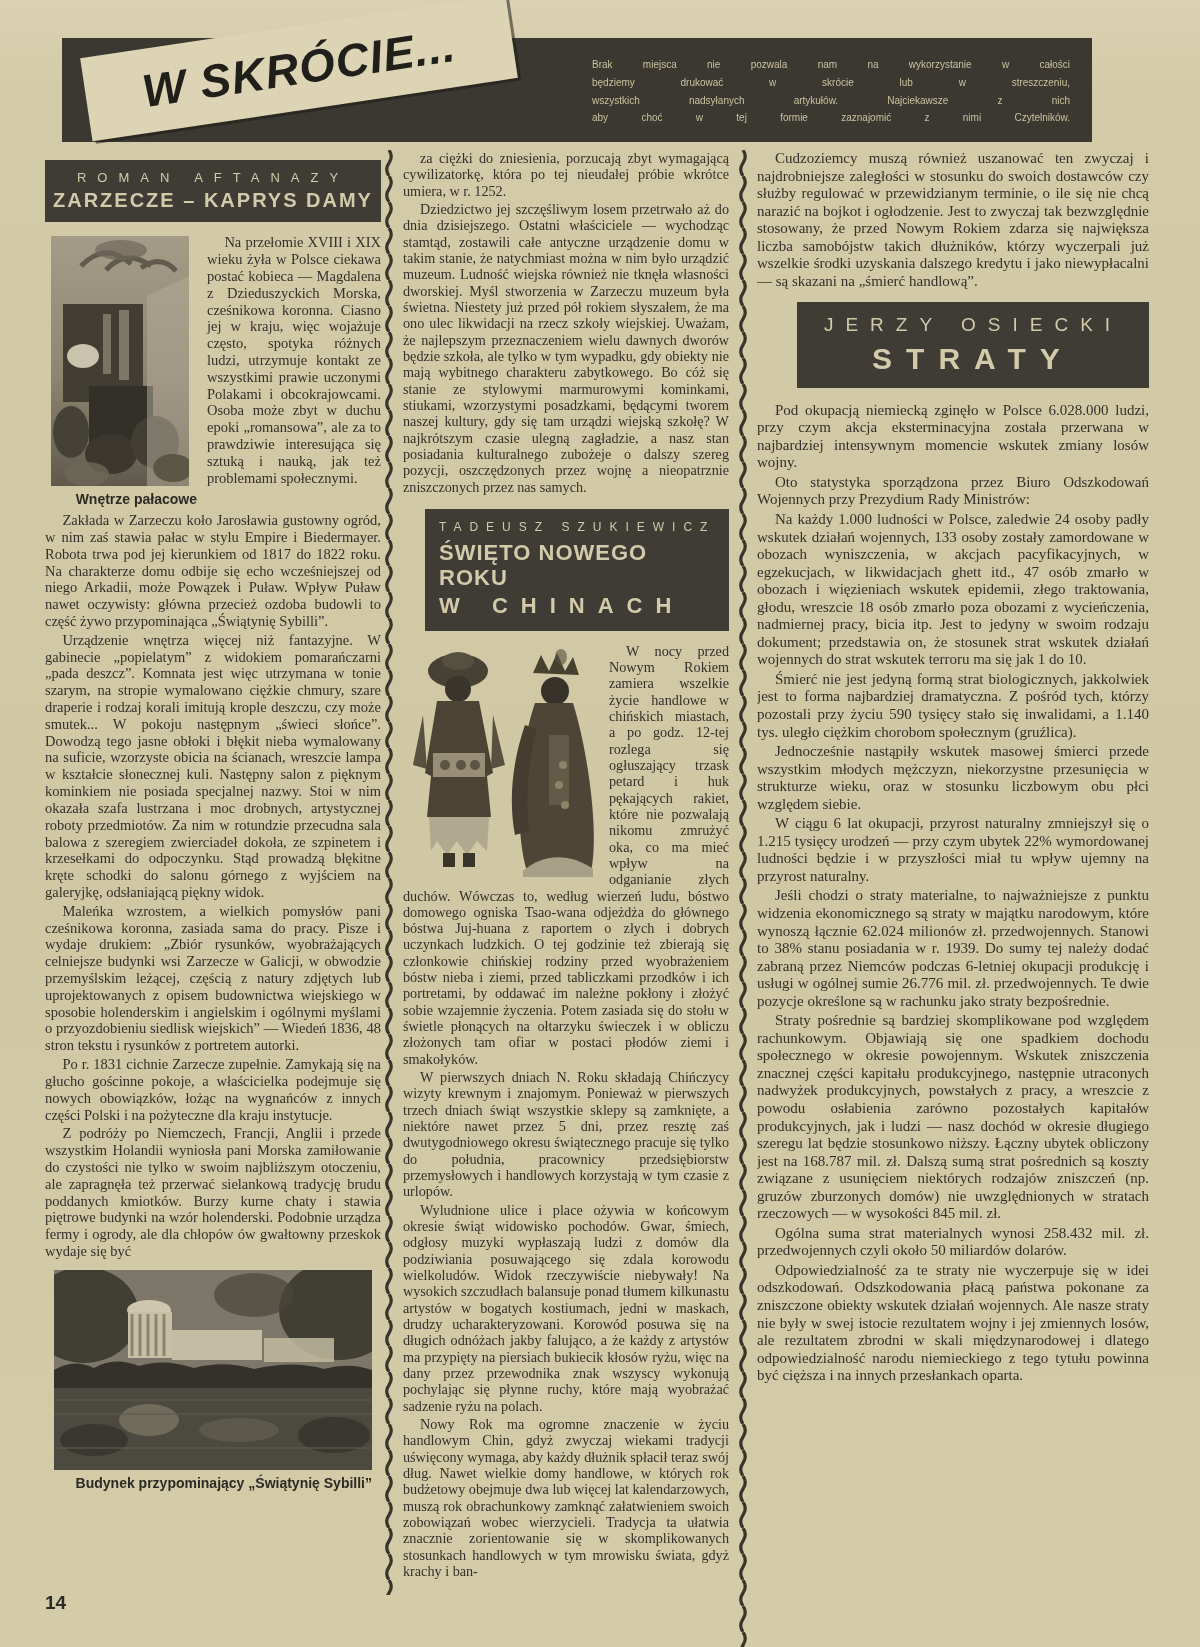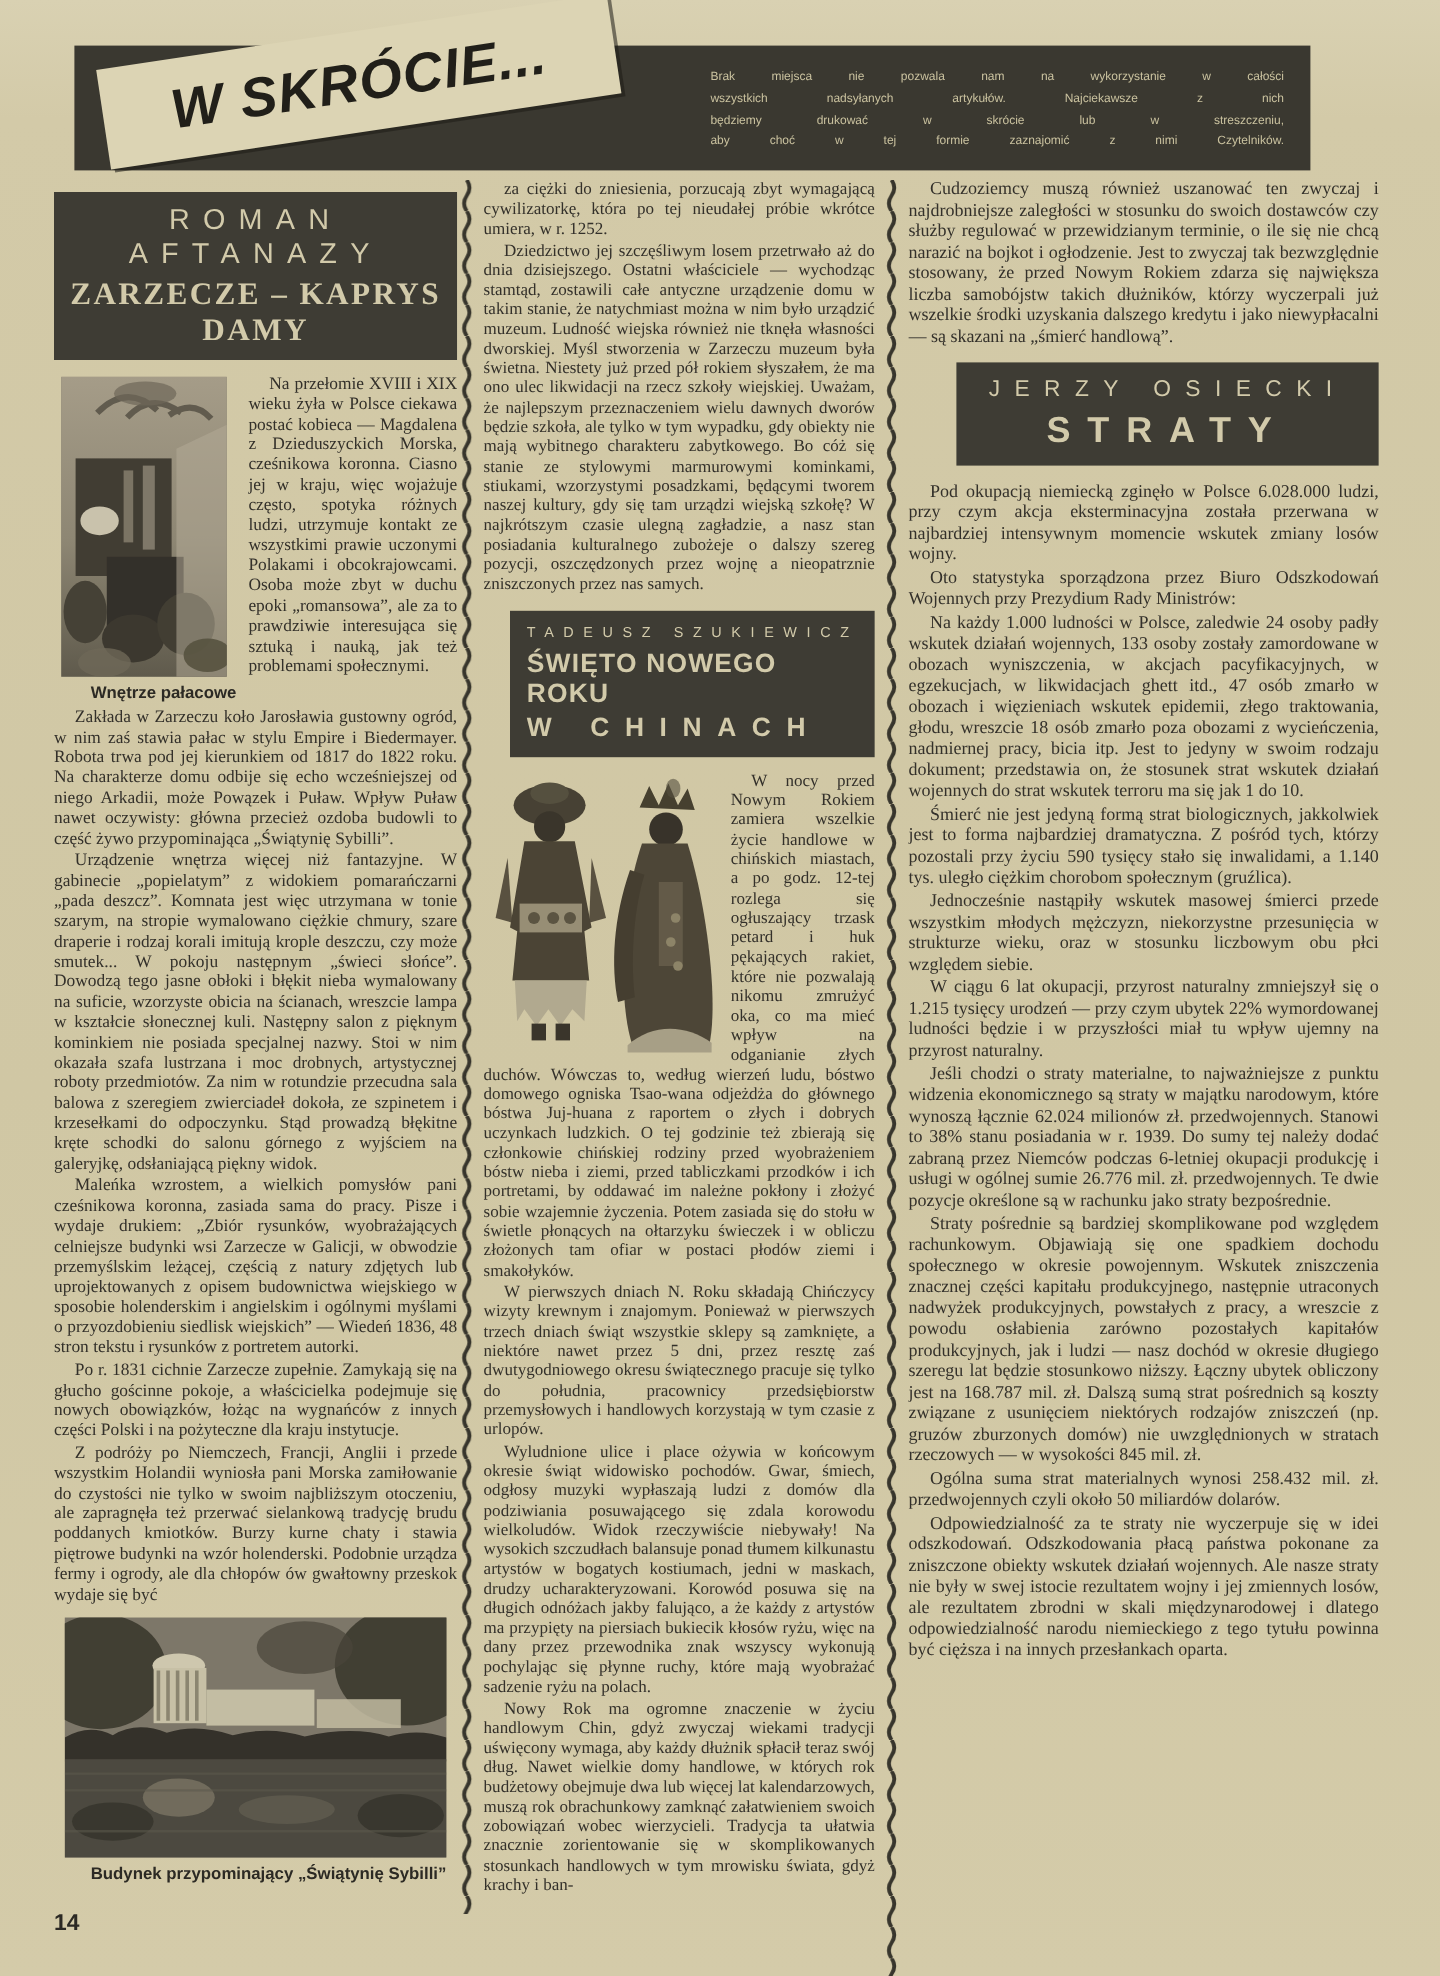--- a/index.html
+++ b/index.html
@@ -47,22 +47,22 @@
   .div2{left:736px;height:1497px;}
   
   .ahead{
     background:#3e3c34;color:#d2caaa;
     font-family:"Liberation Sans","DejaVu Sans",sans-serif;
     text-align:center;
   }
   .ahead .author{font-weight:normal;}
   .ahead .title{font-weight:bold;}
   .head1{margin:10px 0 12px 0;padding:10px 4px 10px 4px;}
-  .head1 .author{font-size:24px;letter-spacing:11px;}
-  .head1 .title{font-size:26px;letter-spacing:2px;margin-top:4px;font-family:Liberation Serif, serif;}
+  .head1 .author{font-size:13px;letter-spacing:11px;}
+  .head1 .title{font-size:20px;letter-spacing:2px;margin-top:4px;}
   .head2{margin:14px 0 12px 22px;padding:12px 8px 12px 14px;text-align:left;}
   .head2 .author{font-size:12px;letter-spacing:8px;}
   .head2 .title{font-size:22px;letter-spacing:1px;margin-top:5px;}
   .head2 .title2{font-size:22px;letter-spacing:13px;margin-top:3px;font-weight:bold;}
   .head3{margin:12px 0 14px 40px;padding:12px 6px 12px 6px;}
   .head3 .author{font-size:19px;letter-spacing:12px;}
   .head3 .title{font-size:30px;letter-spacing:14px;margin-top:4px;}
   
   .photo-frame{background:#8a8472;}
   .fig-interior{float:left;width:146px;margin:2px 10px 4px 6px;}
@@ -86,22 +86,22 @@
 <body>
 
 <div class="page">
 
   <div class="band"></div>
   <div class="ribbon">
     <span class="rtitle">W SKRÓCIE...</span>
   </div>
   <div class="intro">
     <div class="intro-line">Brak miejsca nie pozwala nam na wykorzystanie w całości</div>
+    <div class="intro-line">będziemy drukować w skrócie lub w streszczeniu,</div>
     <div class="intro-line">wszystkich nadsyłanych artykułów. Najciekawsze z nich</div>
-    <div class="intro-line">będziemy drukować w skrócie lub w streszczeniu,</div>
     <div class="intro-line">aby choć w tej formie zaznajomić z nimi Czytelników.</div>
   </div>
 
   <div class="columns">
 
     <section class="col col1">
       <div class="ahead head1">
         <div class="author">ROMAN AFTANAZY</div>
         <div class="title">ZARZECZE – KAPRYS DAMY</div>
       </div>

